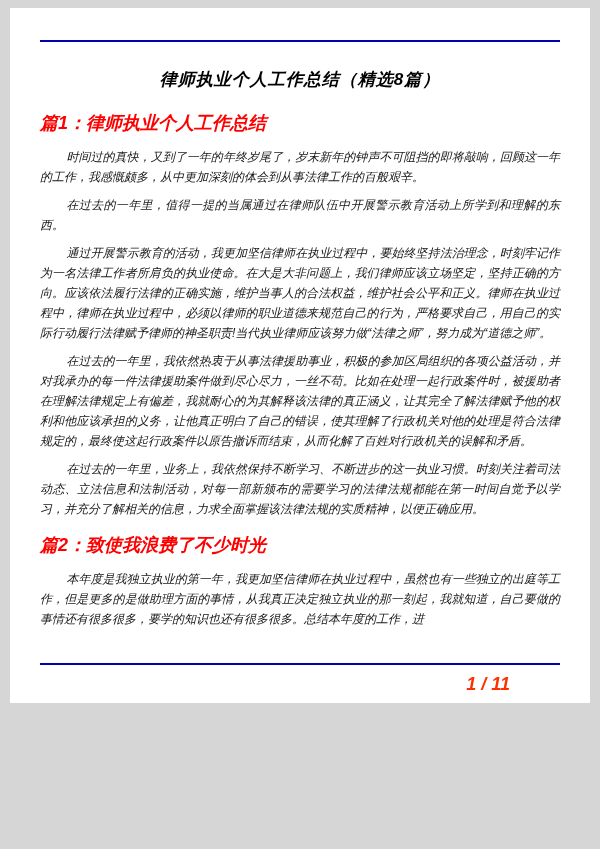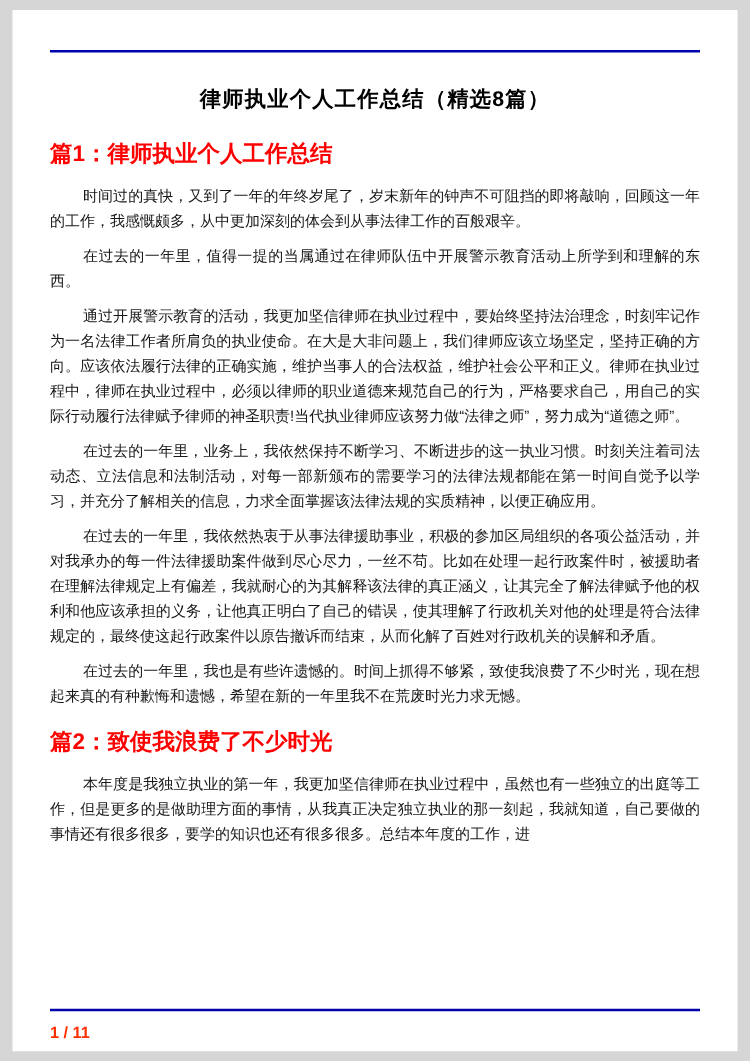--- a/index.html
+++ b/index.html
@@ -6,26 +6,27 @@
   body {
     width: 600px;
     height: 849px;
     background: #d6d6d6;
     font-family: "Liberation Sans", "DejaVu Sans", sans-serif;
     -webkit-font-smoothing: antialiased;
   }
   .page {
     position: relative;
     width: 580px;
-    height: 833px;
+    height: 695px;
     margin: 8px auto;
     background: #ffffff;
     box-sizing: border-box;
     padding: 32px 30px 0 30px;
     overflow: hidden;
+    font-style: italic;
   }
   .rule {
     height: 2px;
     background: #0202ad;
     width: 100%;
   }
   .doc-title {
     font-size: 17px;
     font-weight: bold;
     color: #000000;
@@ -51,44 +52,43 @@
   .footer {
     position: absolute;
     left: 30px;
     right: 30px;
     bottom: 8px;
     background: #ffffff;
     padding-top: 4px;
   }
   .page-num {
     color: #ff3000;
-    font-size: 13px;
-    text-align: left;
+    font-size: 18px;
+    text-align: right;
     padding-right: 50px;
     margin-top: 9px;
     font-weight: bold;
   }
 </style>
 </head>
 <body>
 
 <div class="page">
 
   <div class="rule"></div>
 
   <h1 class="doc-title">律师执业个人工作总结（精选8篇）</h1>
 
   <h2 class="sec-heading">篇1：律师执业个人工作总结</h2>
 
   <p class="body-par">时间过的真快，又到了一年的年终岁尾了，岁末新年的钟声不可阻挡的即将敲响，回顾这一年的工作，我感慨颇多，从中更加深刻的体会到从事法律工作的百般艰辛。</p>
   <p class="body-par">在过去的一年里，值得一提的当属通过在律师队伍中开展警示教育活动上所学到和理解的东西。</p>
   <p class="body-par">通过开展警示教育的活动，我更加坚信律师在执业过程中，要始终坚持法治理念，时刻牢记作为一名法律工作者所肩负的执业使命。在大是大非问题上，我们律师应该立场坚定，坚持正确的方向。应该依法履行法律的正确实施，维护当事人的合法权益，维护社会公平和正义。律师在执业过程中，律师在执业过程中，必须以律师的职业道德来规范自己的行为，严格要求自己，用自己的实际行动履行法律赋予律师的神圣职责!当代执业律师应该努力做“法律之师”，努力成为“道德之师”。</p>
+  <p class="body-par">在过去的一年里，我依然热衷于从事法律援助事业，积极的参加区局组织的各项公益活动，并对我承办的每一件法律援助案件做到尽心尽力，一丝不苟。比如在处理一起行政案件时，被援助者在理解法律规定上有偏差，我就耐心的为其解释该法律的真正涵义，让其完全了解法律赋予他的权利和他应该承担的义务，让他真正明白了自己的错误，使其理解了行政机关对他的处理是符合法律规定的，最终使这起行政案件以原告撤诉而结束，从而化解了百姓对行政机关的误解和矛盾。</p>
   <p class="body-par">在过去的一年里，业务上，我依然保持不断学习、不断进步的这一执业习惯。时刻关注着司法动态、立法信息和法制活动，对每一部新颁布的需要学习的法律法规都能在第一时间自觉予以学习，并充分了解相关的信息，力求全面掌握该法律法规的实质精神，以便正确应用。</p>
-  <p class="body-par">在过去的一年里，我依然热衷于从事法律援助事业，积极的参加区局组织的各项公益活动，并对我承办的每一件法律援助案件做到尽心尽力，一丝不苟。比如在处理一起行政案件时，被援助者在理解法律规定上有偏差，我就耐心的为其解释该法律的真正涵义，让其完全了解法律赋予他的权利和他应该承担的义务，让他真正明白了自己的错误，使其理解了行政机关对他的处理是符合法律规定的，最终使这起行政案件以原告撤诉而结束，从而化解了百姓对行政机关的误解和矛盾。</p>
-  <p class="body-par">在过去的一年里，我也是有些许遗憾的。时间上抓得不够紧，致使我浪费了不少时光，现在想起来真的有种歉悔和遗憾，希望在新的一年里我不在荒废时光力求无憾。</p>
 
   <h2 class="sec-heading">篇2：致使我浪费了不少时光</h2>
 
   <p class="body-par">本年度是我独立执业的第一年，我更加坚信律师在执业过程中，虽然也有一些独立的出庭等工作，但是更多的是做助理方面的事情，从我真正决定独立执业的那一刻起，我就知道，自己要做的事情还有很多很多，要学的知识也还有很多很多。总结本年度的工作，进</p>
 
   <div class="footer">
     <div class="rule"></div>
     <div class="page-num">1 / 11</div>
   </div>
 

